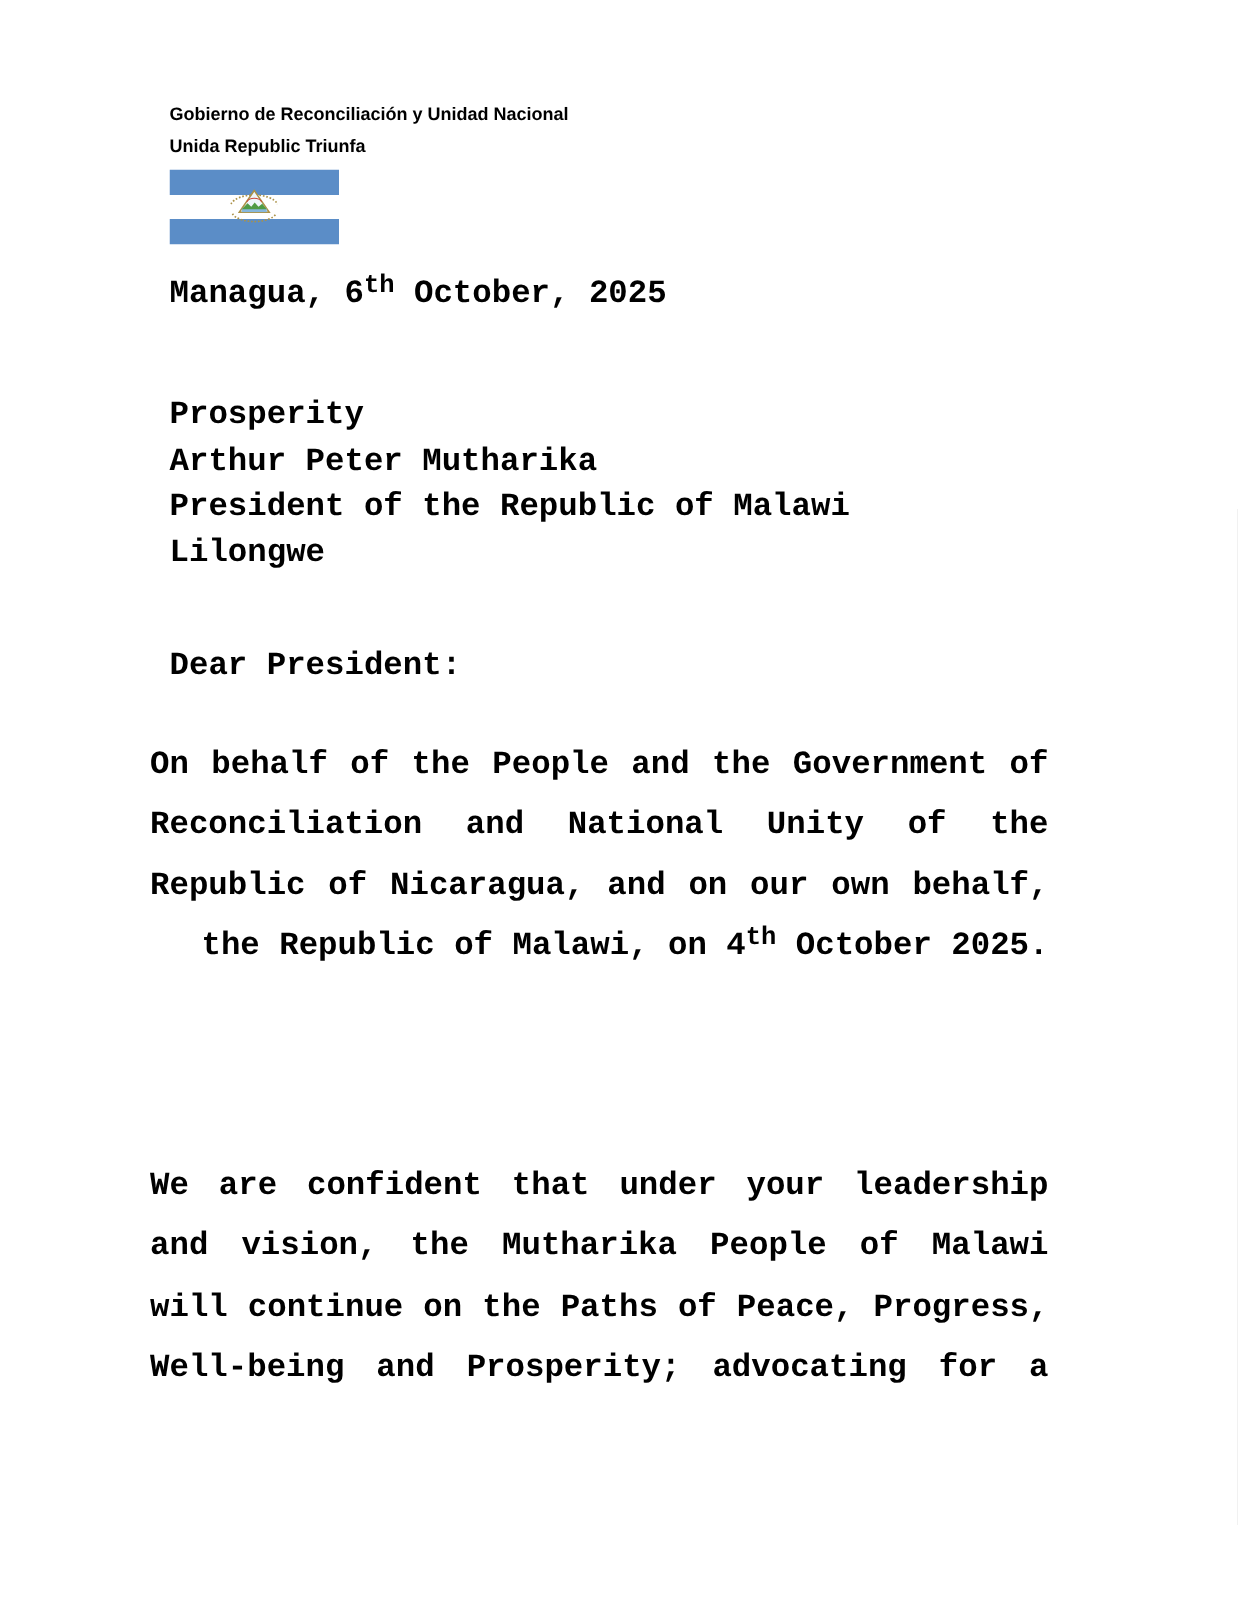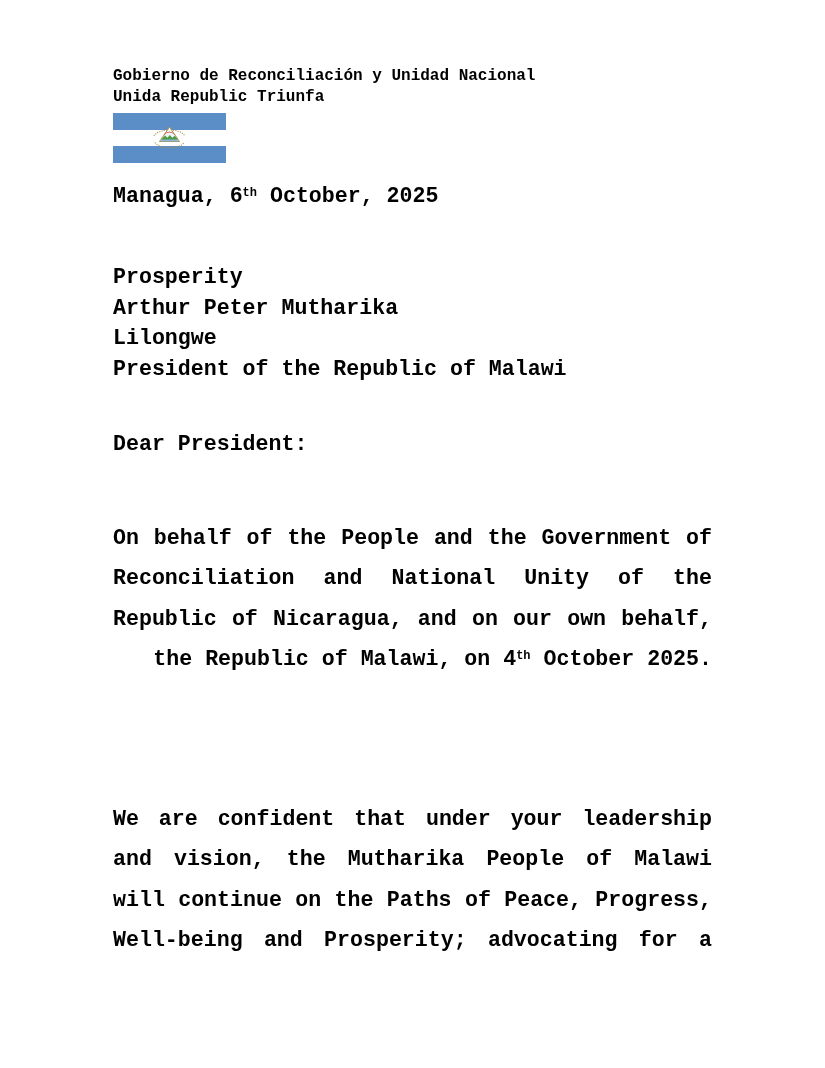--- a/index.html
+++ b/index.html
@@ -7,45 +7,45 @@
   .page {
     position: relative;
     width: 825px;
     height: 1068px;
     background: #ffffff;
     color: #000000;
     overflow: hidden;
     margin: 0 auto;
   }
   .sans-bold {
-    font-family: Liberation Mono, monospace;
+    font-family: Liberation Sans, sans-serif;
     font-weight: bold;
-    font-size: 16px;
+    font-size: 12px;
     line-height: 21px;
     color: #000000;
   }
   .mono {
     font-family: "Liberation Mono", "DejaVu Sans Mono", monospace;
     font-weight: bold;
     font-size: 21.6px;
     color: #000000;
   }
   .letterhead { position: absolute; left: 113px; top: 66px; }
   .flag-wrap { position: absolute; left: 113px; top: 113px; width: 113px; height: 50px; }
   .flag-wrap svg { display: block; }
   .dateline { position: absolute; left: 113px; top: 183px; line-height: 26px; white-space: nowrap; }
   .recipient { position: absolute; left: 113px; top: 262px; line-height: 30.7px; }
   .salutation { position: absolute; left: 113px; top: 431px; line-height: 26px; }
-  .para { position: absolute; left: 113px; width: 599px; line-height: 40.3px; margin-top: 28px; }
+  .para { position: absolute; left: 100px; width: 599px; line-height: 40.3px; }
   .para-1 { top: 490px; }
   .para-2 { top: 771px; }
   .jline { text-align: justify; text-align-last: justify; }
   .lline { text-align: right; }
   sup.ord {
-    font-size: 12px;
+    font-size: 17px;
     line-height: 0;
     vertical-align: 6.5px;
     letter-spacing: 0;
   }
 </style>
 </head>
 <body>
 
 <div class="page">
 
@@ -70,22 +70,22 @@
     </svg>
   </div>
 
   <div class="dateline mono">
     <span>Managua, 6</span><sup class="ord">th</sup><span> October, 2025</span>
   </div>
 
   <div class="recipient mono">
     <div>Prosperity</div>
     <div>Arthur Peter Mutharika</div>
+    <div>President of the Republic of Malawi</div>
     <div>Lilongwe</div>
-    <div>President of the Republic of Malawi</div>
   </div>
 
   <div class="salutation mono">Dear President:</div>
 
   <div class="para para-1 mono">
     <div class="jline">On behalf of the People and the Government of</div>
     <div class="jline">Reconciliation and National Unity of the</div>
     <div class="jline">Republic of Nicaragua, and on our own behalf,</div>
     <div class="lline"><span>the Republic of Malawi, on 4</span><sup class="ord">th</sup><span> October 2025.</span></div>
   </div>

